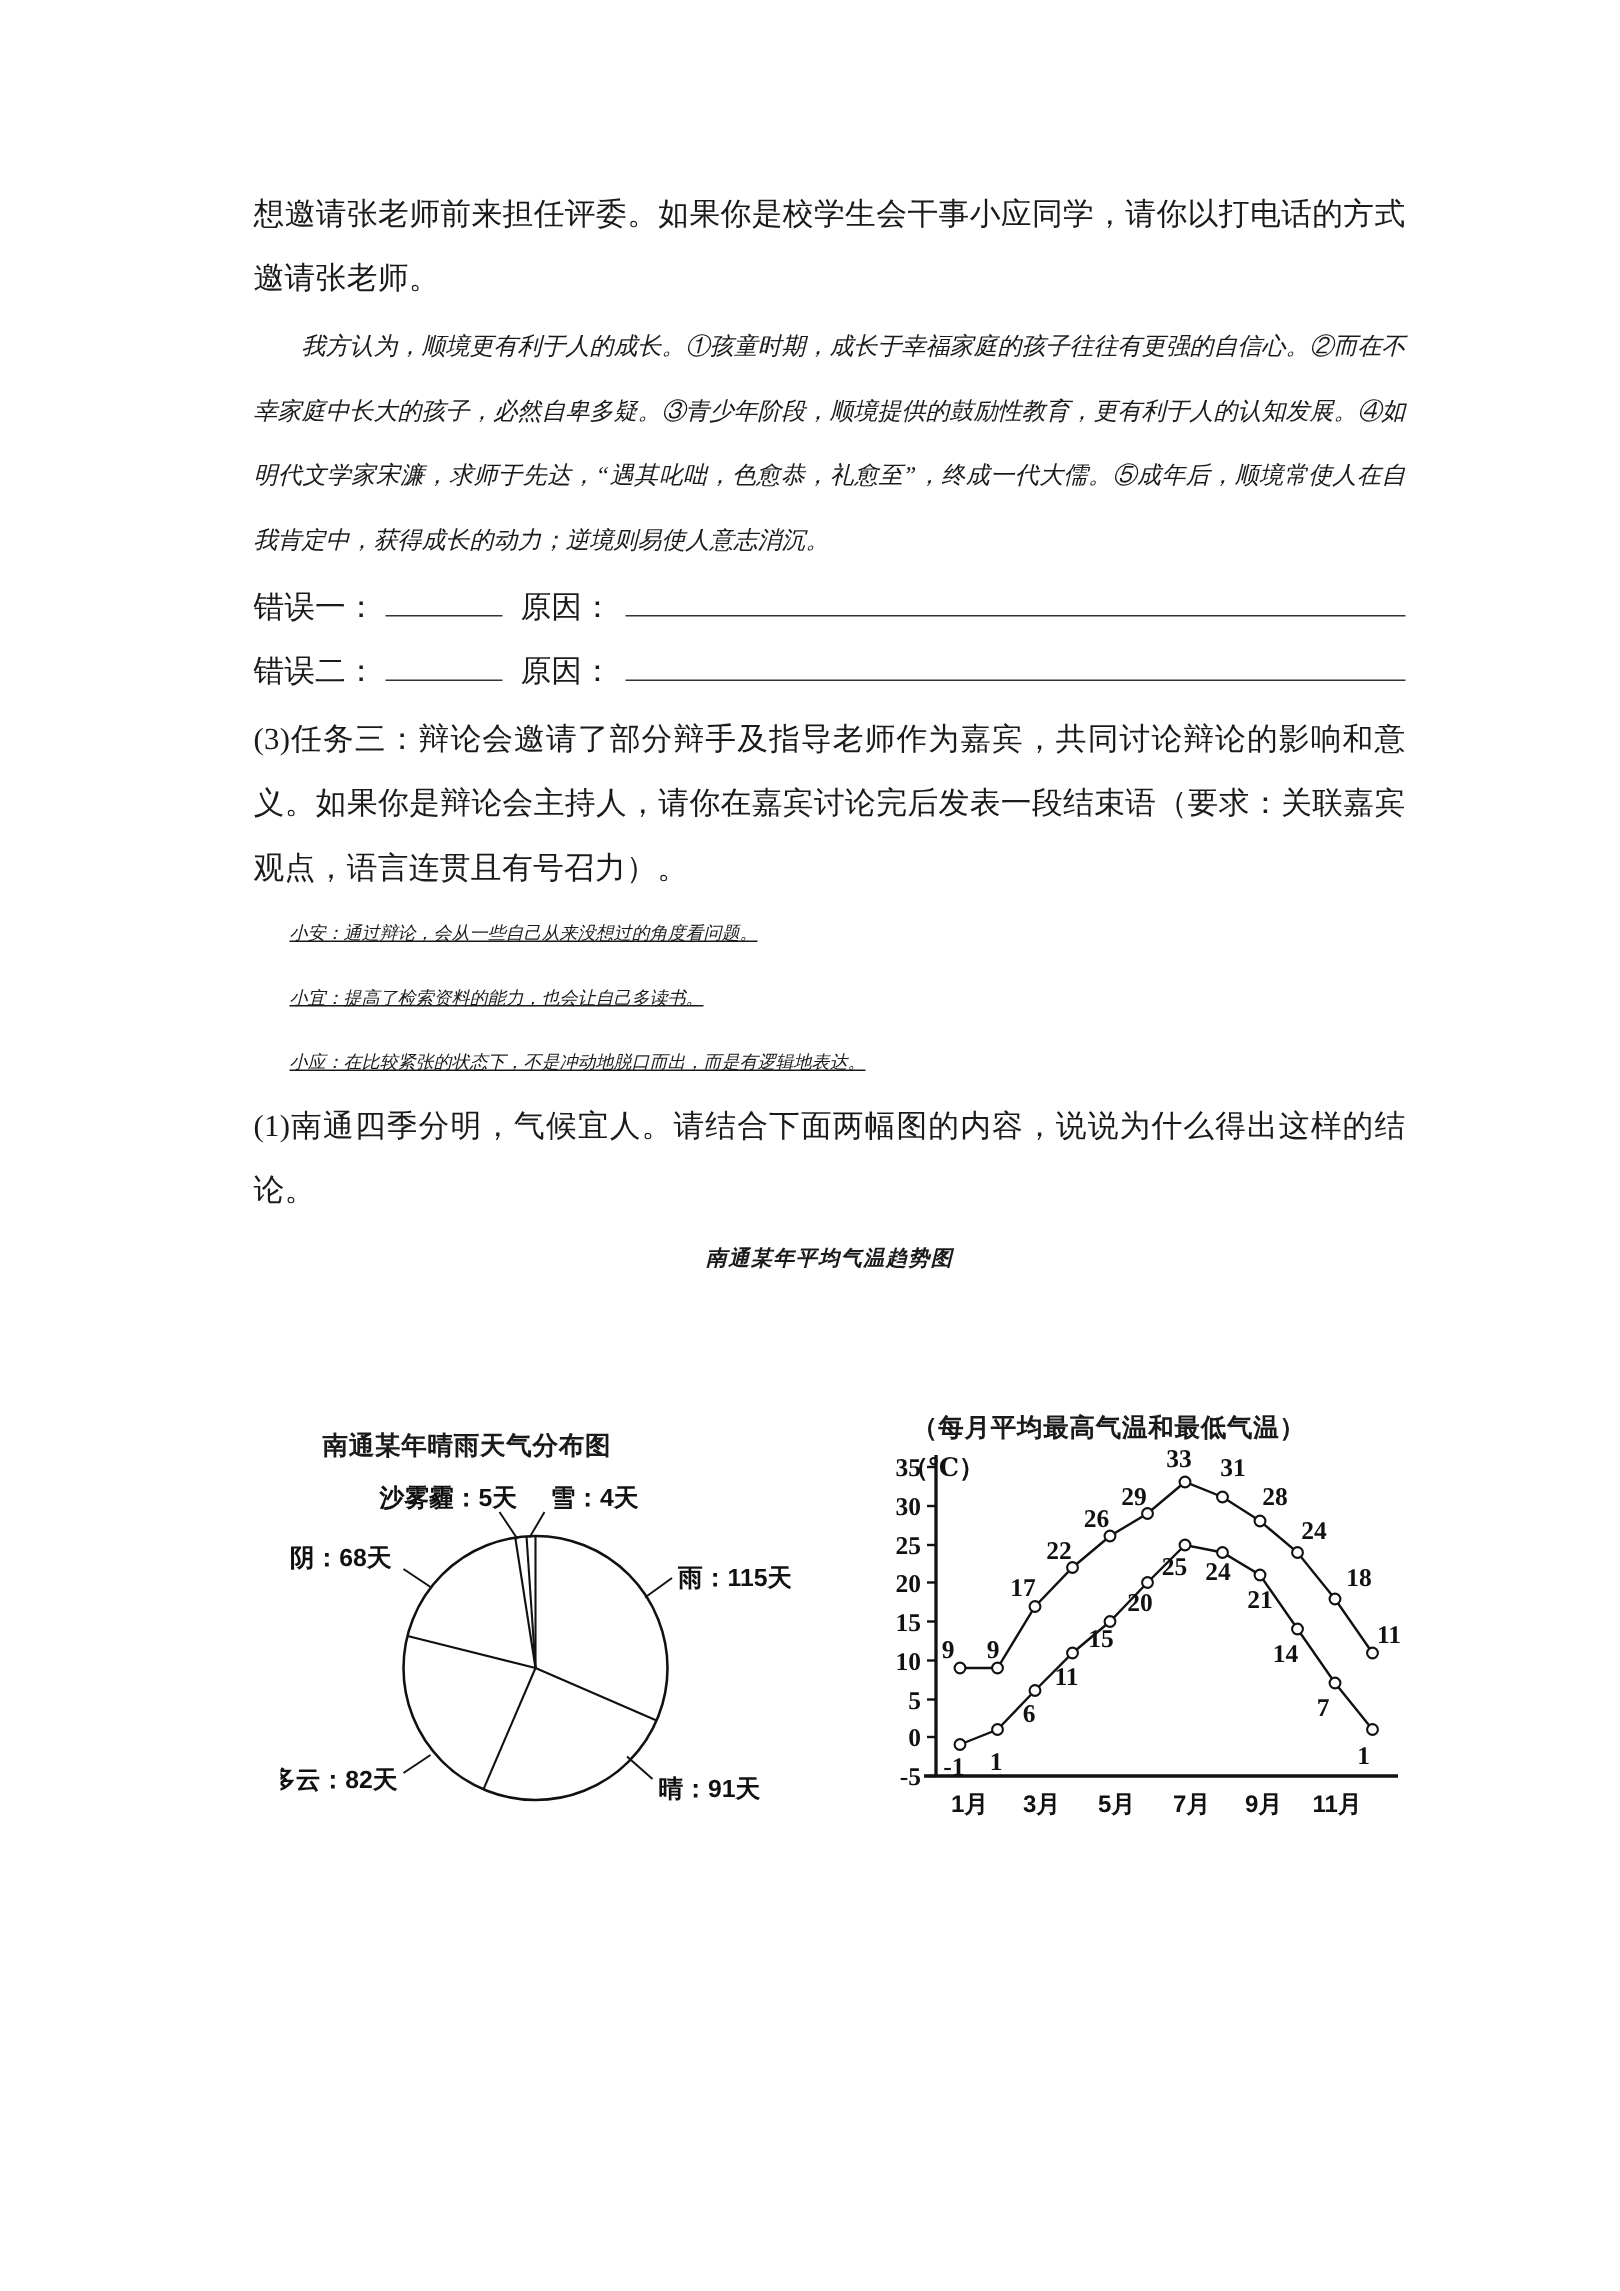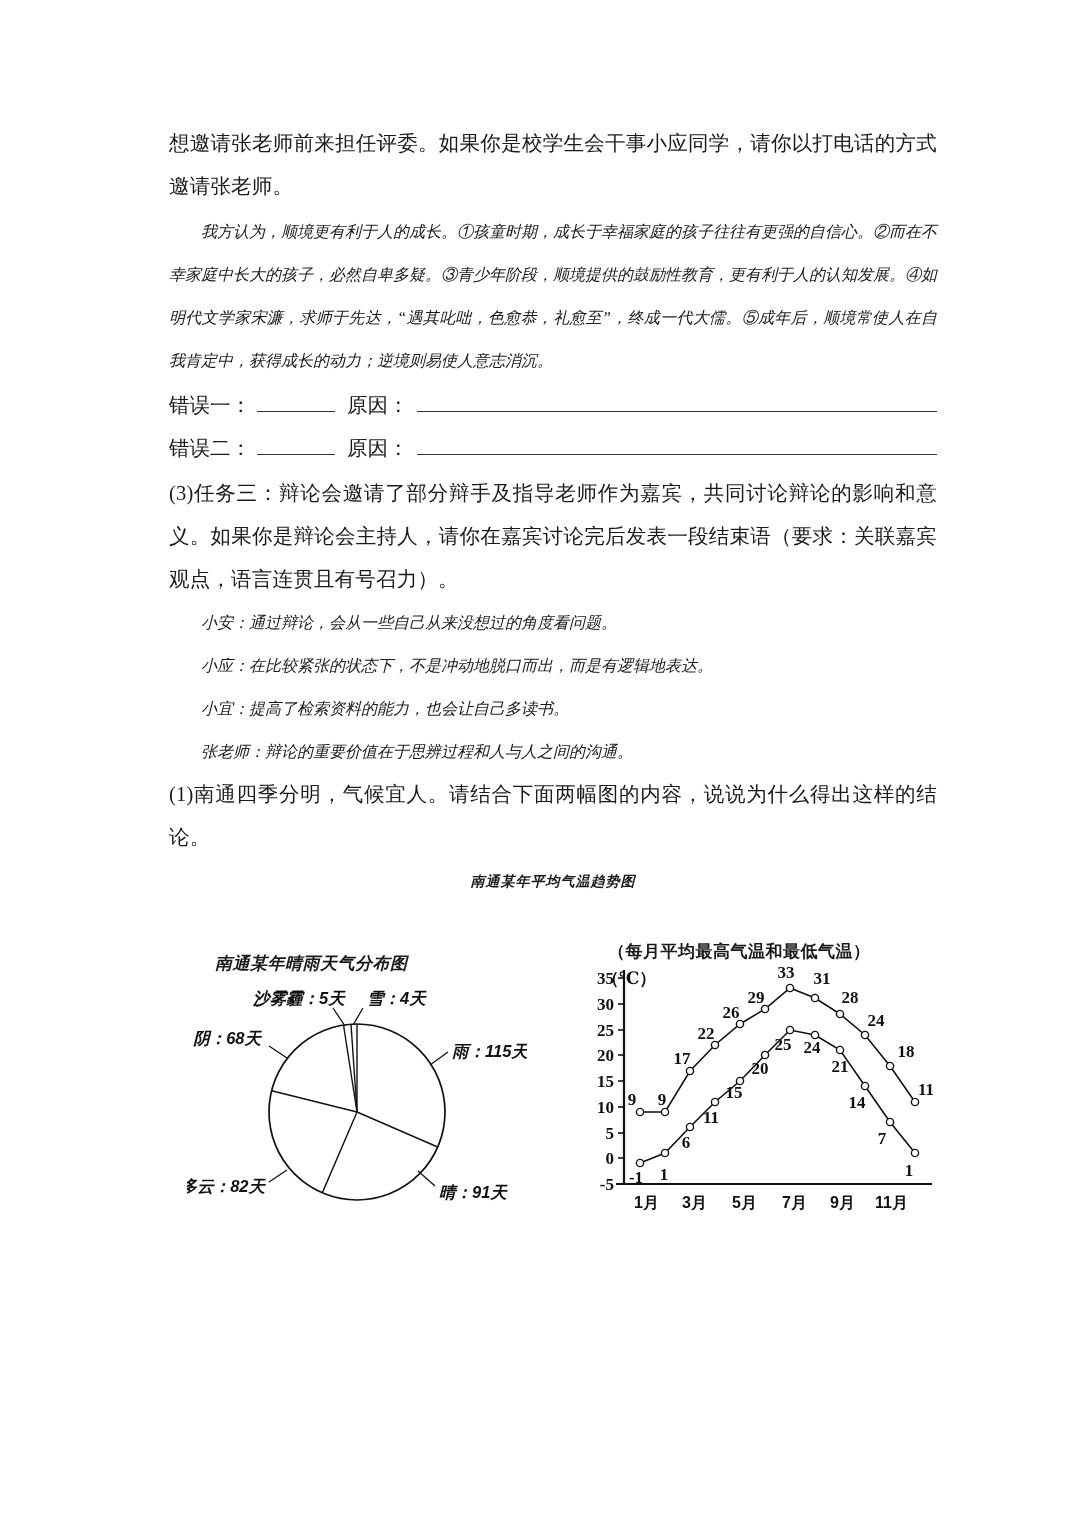--- a/index.html
+++ b/index.html
@@ -72,24 +72,25 @@
     display: inline-block;
     flex: 1 1 auto;
     border-bottom: 1.6px solid #333;
     margin-left: 8px;
     height: 1em;
   }
 
   .dialog-line {
     font-family: "Liberation Serif", "DejaVu Serif", serif;
     font-style: italic;
-    font-size: 16px;
+    font-size: 12px;
     line-height: 43px;
     margin: 0;
     padding-left: 2em;
+    text-decoration: underline;
   }
 
   .q-head { margin-top: 4px; }
 
   .figure-title {
     text-align: center;
     font-family: "Liberation Serif", "DejaVu Serif", serif;
     font-style: italic;
     font-weight: bold;
     font-size: 14px;
@@ -104,21 +105,20 @@
     top: 940px;
     width: 1080px;
     height: 300px;
   }
   .pie-wrap {
     position: absolute;
     left: 175px;
     top: 0;
     width: 340px;
     height: 300px;
-    font-style: italic;
   }
   .line-wrap {
     position: absolute;
     left: 560px;
     top: 0;
     width: 380px;
     height: 300px;
   }
   .chart-heading {
     position: absolute;
@@ -176,23 +176,22 @@
     <div class="blank-row">
       <span class="blank-label">错误二：</span>
       <span class="rule-short"></span>
       <span class="blank-label">原因：</span>
       <span class="rule-long"></span>
     </div>
 
     <p class="para song" style="margin-top:2px;">(3)任务三：辩论会邀请了部分辩手及指导老师作为嘉宾，共同讨论辩论的影响和意义。如果你是辩论会主持人，请你在嘉宾讨论完后发表一段结束语（要求：关联嘉宾观点，语言连贯且有号召力）。</p>
 
     <p class="dialog-line">小安：通过辩论，会从一些自己从来没想过的角度看问题。</p>
+    <p class="dialog-line">小宜：提高了检索资料的能力，也会让自己多读书。</p>
     <p class="dialog-line">小应：在比较紧张的状态下，不是冲动地脱口而出，而是有逻辑地表达。</p>
-    <p class="dialog-line">小宜：提高了检索资料的能力，也会让自己多读书。</p>
-    <p class="dialog-line">张老师：辩论的重要价值在于思辨过程和人与人之间的沟通。</p>
 
 
     <p class="para song">(1)南通四季分明，气候宜人。请结合下面两幅图的内容，说说为什么得出这样的结论。</p>
 
     <div class="figure-title">南通某年平均气温趋势图</div>
   </div>
 
   <div class="charts">
 
     <div class="pie-wrap">

